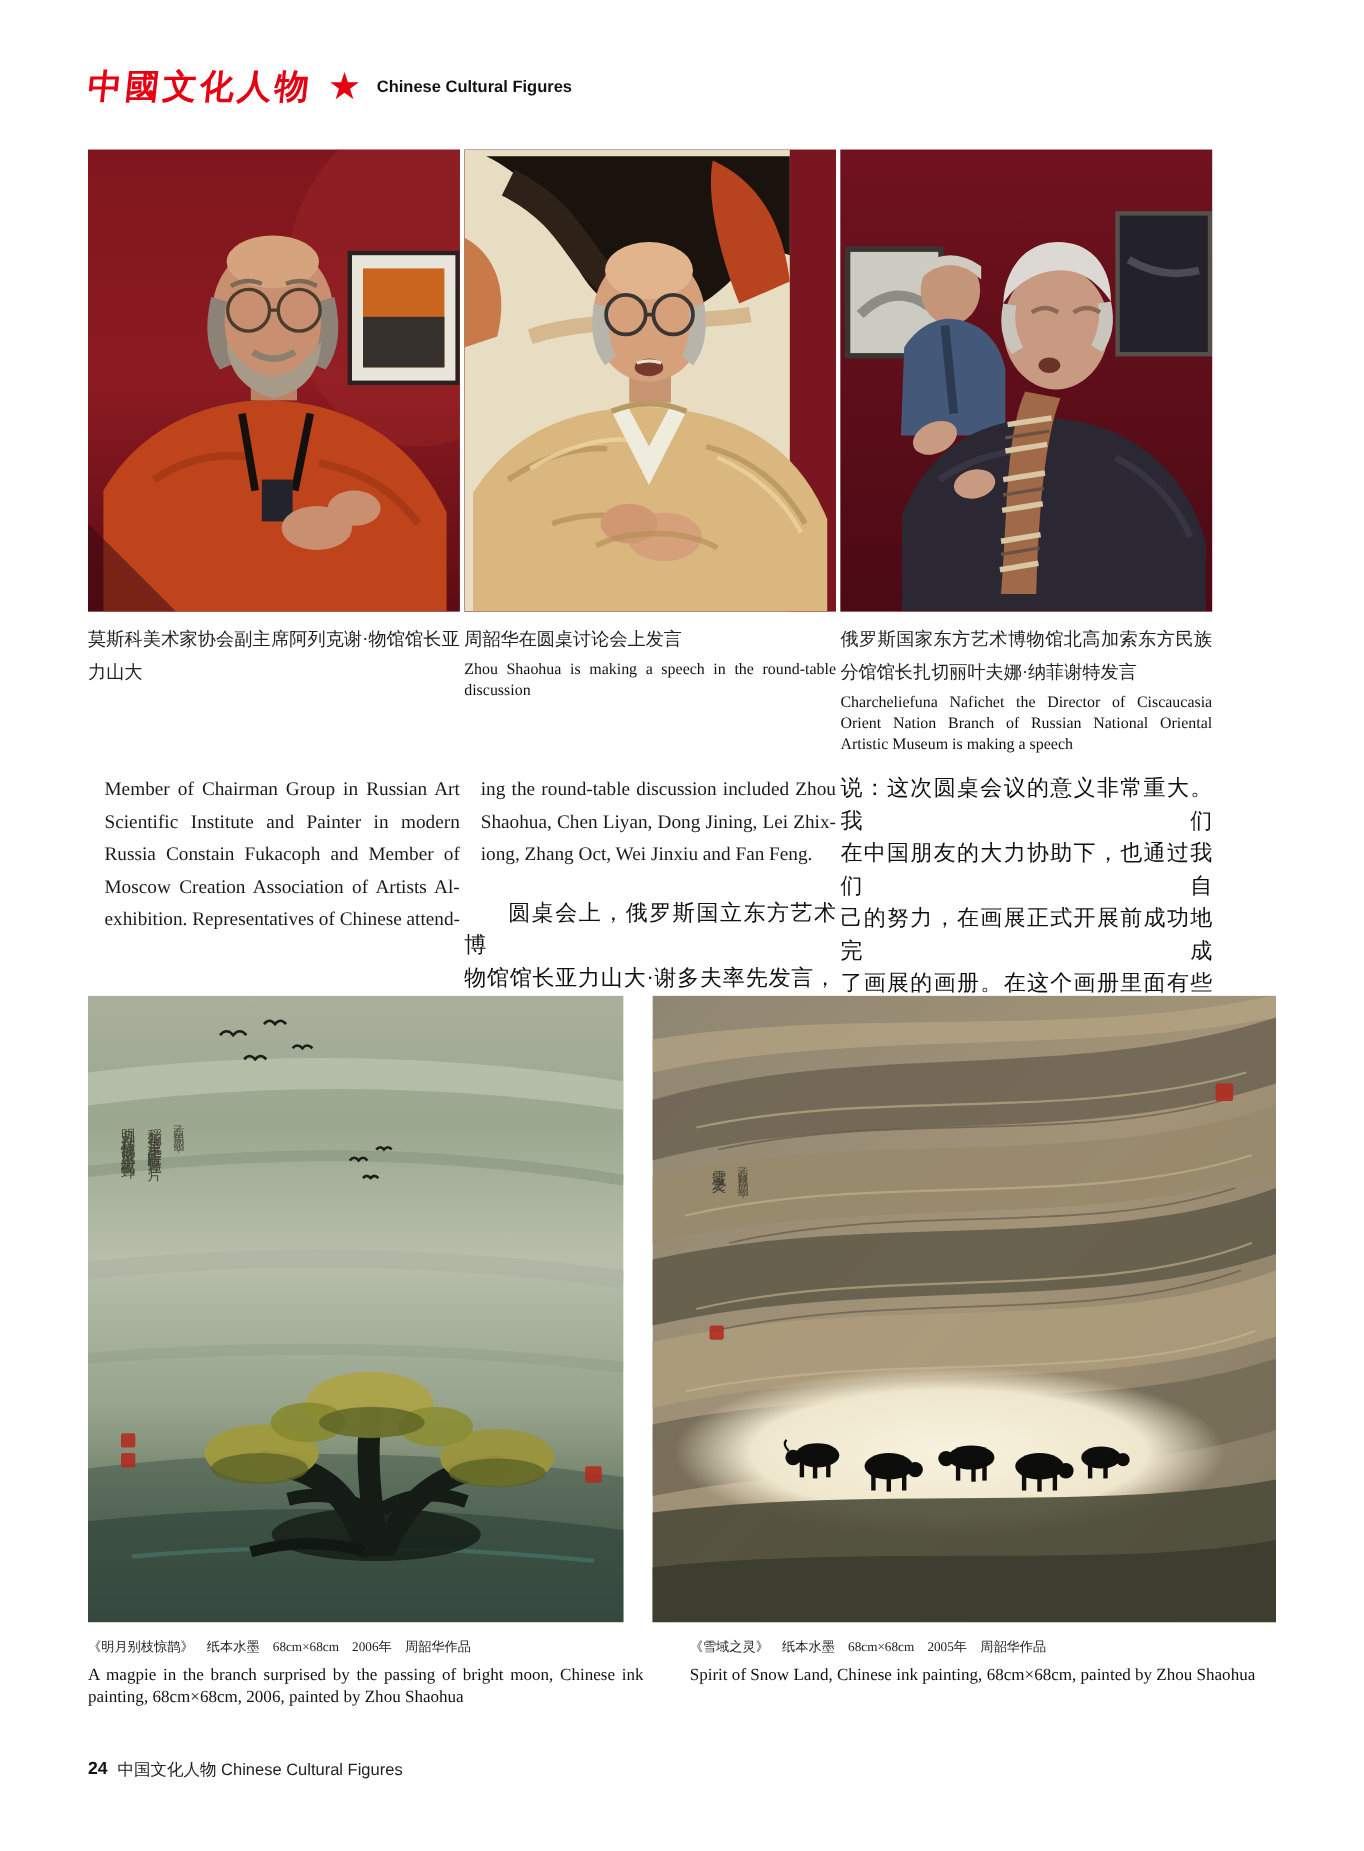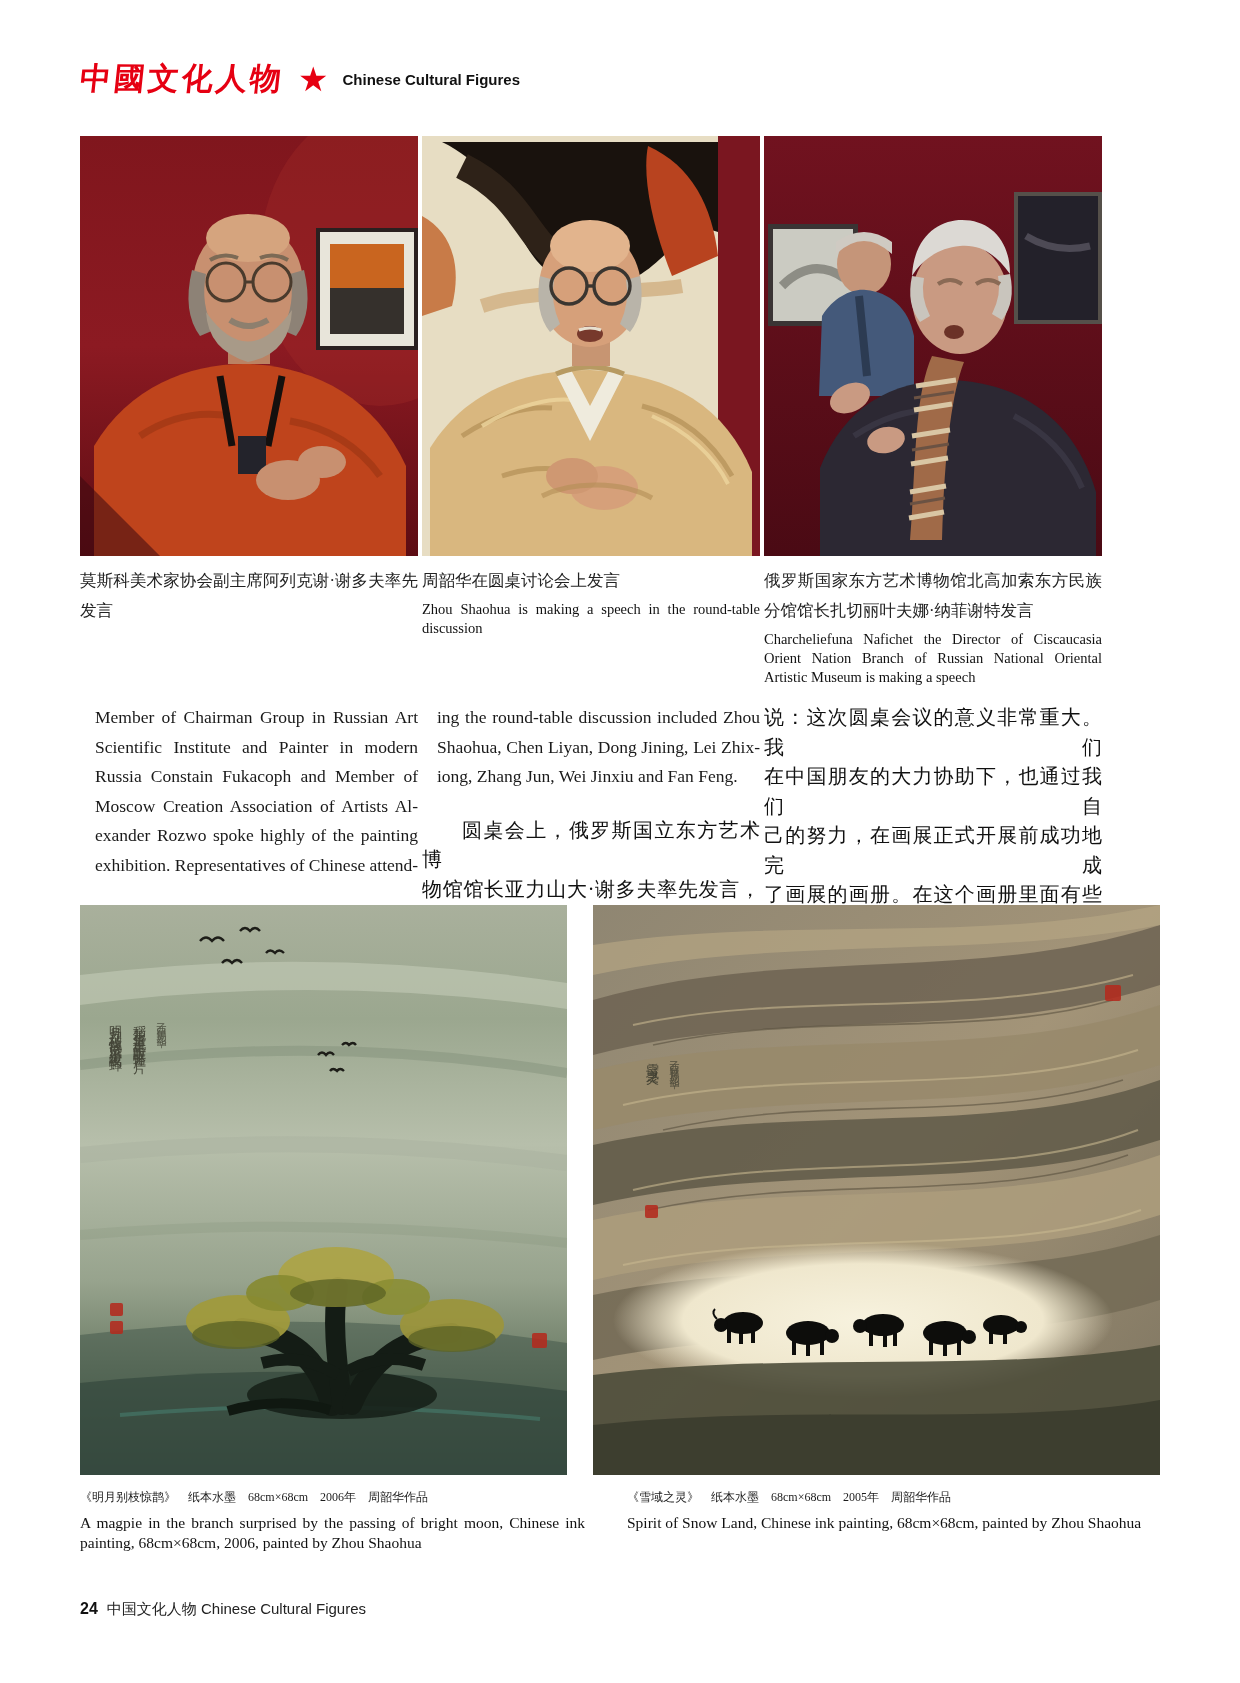--- a/index.html
+++ b/index.html
@@ -179,44 +179,43 @@
         <path d="M152,250 L192,244 M150,274 L188,268 M148,300 L186,294 M147,328 L184,322 M146,356 L182,350 M145,382 L180,376" stroke="#d9c6a4" stroke-width="5"></path>
         <path d="M150,262 L190,256 M148,314 L185,308 M146,368 L181,362" stroke="#6b5243" stroke-width="3"></path>
 
         <ellipse cx="86" cy="262" rx="21" ry="14" fill="#c99a82" transform="rotate(-24 86 262)"></ellipse>
         <ellipse cx="122" cy="304" rx="19" ry="13" fill="#c99a82" transform="rotate(-12 122 304)"></ellipse>
       </svg>
     </div>
   </div>
 
   <div class="photo-captions" id="caps1">
-    <div class="cap-cn">莫斯科美术家协会副主席阿列克谢·谢多夫率先发言</div>
+    <div class="cap-cn">莫斯科美术家协会副主席阿列克谢·物馆馆长亚力山大</div>
   </div>
   <div class="photo-captions" id="caps2">
     <div class="cap-cn">周韶华在圆桌讨论会上发言</div>
     <div class="cap-en">Zhou Shaohua is making a speech in the round-table discussion</div>
   </div>
   <div class="photo-captions" id="caps3">
     <div class="cap-cn">俄罗斯国家东方艺术博物馆北高加索东方民族分馆馆长扎切丽叶夫娜·纳菲谢特发言</div>
     <div class="cap-en">Charcheliefuna Nafichet the Director of Ciscaucasia Orient Nation Branch of Russian National Oriental Artistic Museum is making a speech</div>
   </div>
 
   <div class="col" id="col1">
     <div class="en-line">Member of Chairman Group in Russian Art</div>
     <div class="en-line">Scientific Institute and Painter in modern</div>
     <div class="en-line">Russia Constain Fukacoph and Member of</div>
     <div class="en-line">Moscow Creation Association of Artists Al-</div>
-    <div class="en-line">exander Rozwo spoke highly of the painting</div>
     <div class="en-line">exhibition. Representatives of Chinese attend-</div>
   </div>
 
   <div class="col" id="col2">
     <div class="en-line">ing the round-table discussion included Zhou</div>
     <div class="en-line">Shaohua, Chen Liyan, Dong Jining, Lei Zhix-</div>
-    <div class="en-line last">iong, Zhang Jun, Wei Jinxiu and Fan Feng.</div>
+    <div class="en-line last">iong, Zhang Oct, Wei Jinxiu and Fan Feng.</div>
     <div class="cn-para-gap"></div>
     <div class="cn-line indent">圆桌会上，俄罗斯国立东方艺术博</div>
     <div class="cn-line lastln">物馆馆长亚力山大·谢多夫率先发言，他</div>
   </div>
 
   <div class="col" id="col3">
     <div class="cn-line">说：这次圆桌会议的意义非常重大。我们</div>
     <div class="cn-line">在中国朋友的大力协助下，也通过我们自</div>
     <div class="cn-line">己的努力，在画展正式开展前成功地完成</div>
     <div class="cn-line">了画展的画册。在这个画册里面有些介</div>

